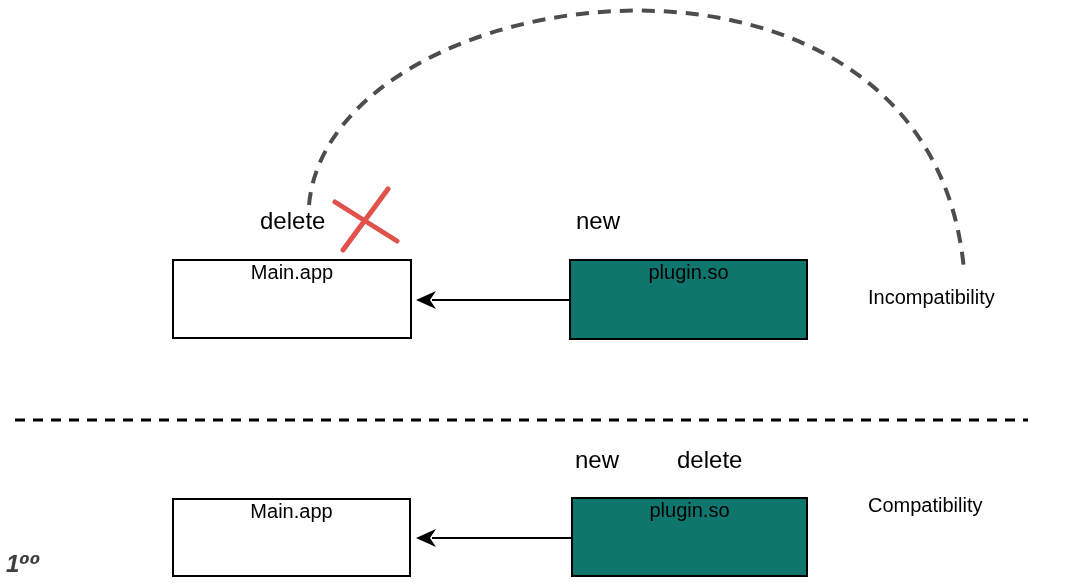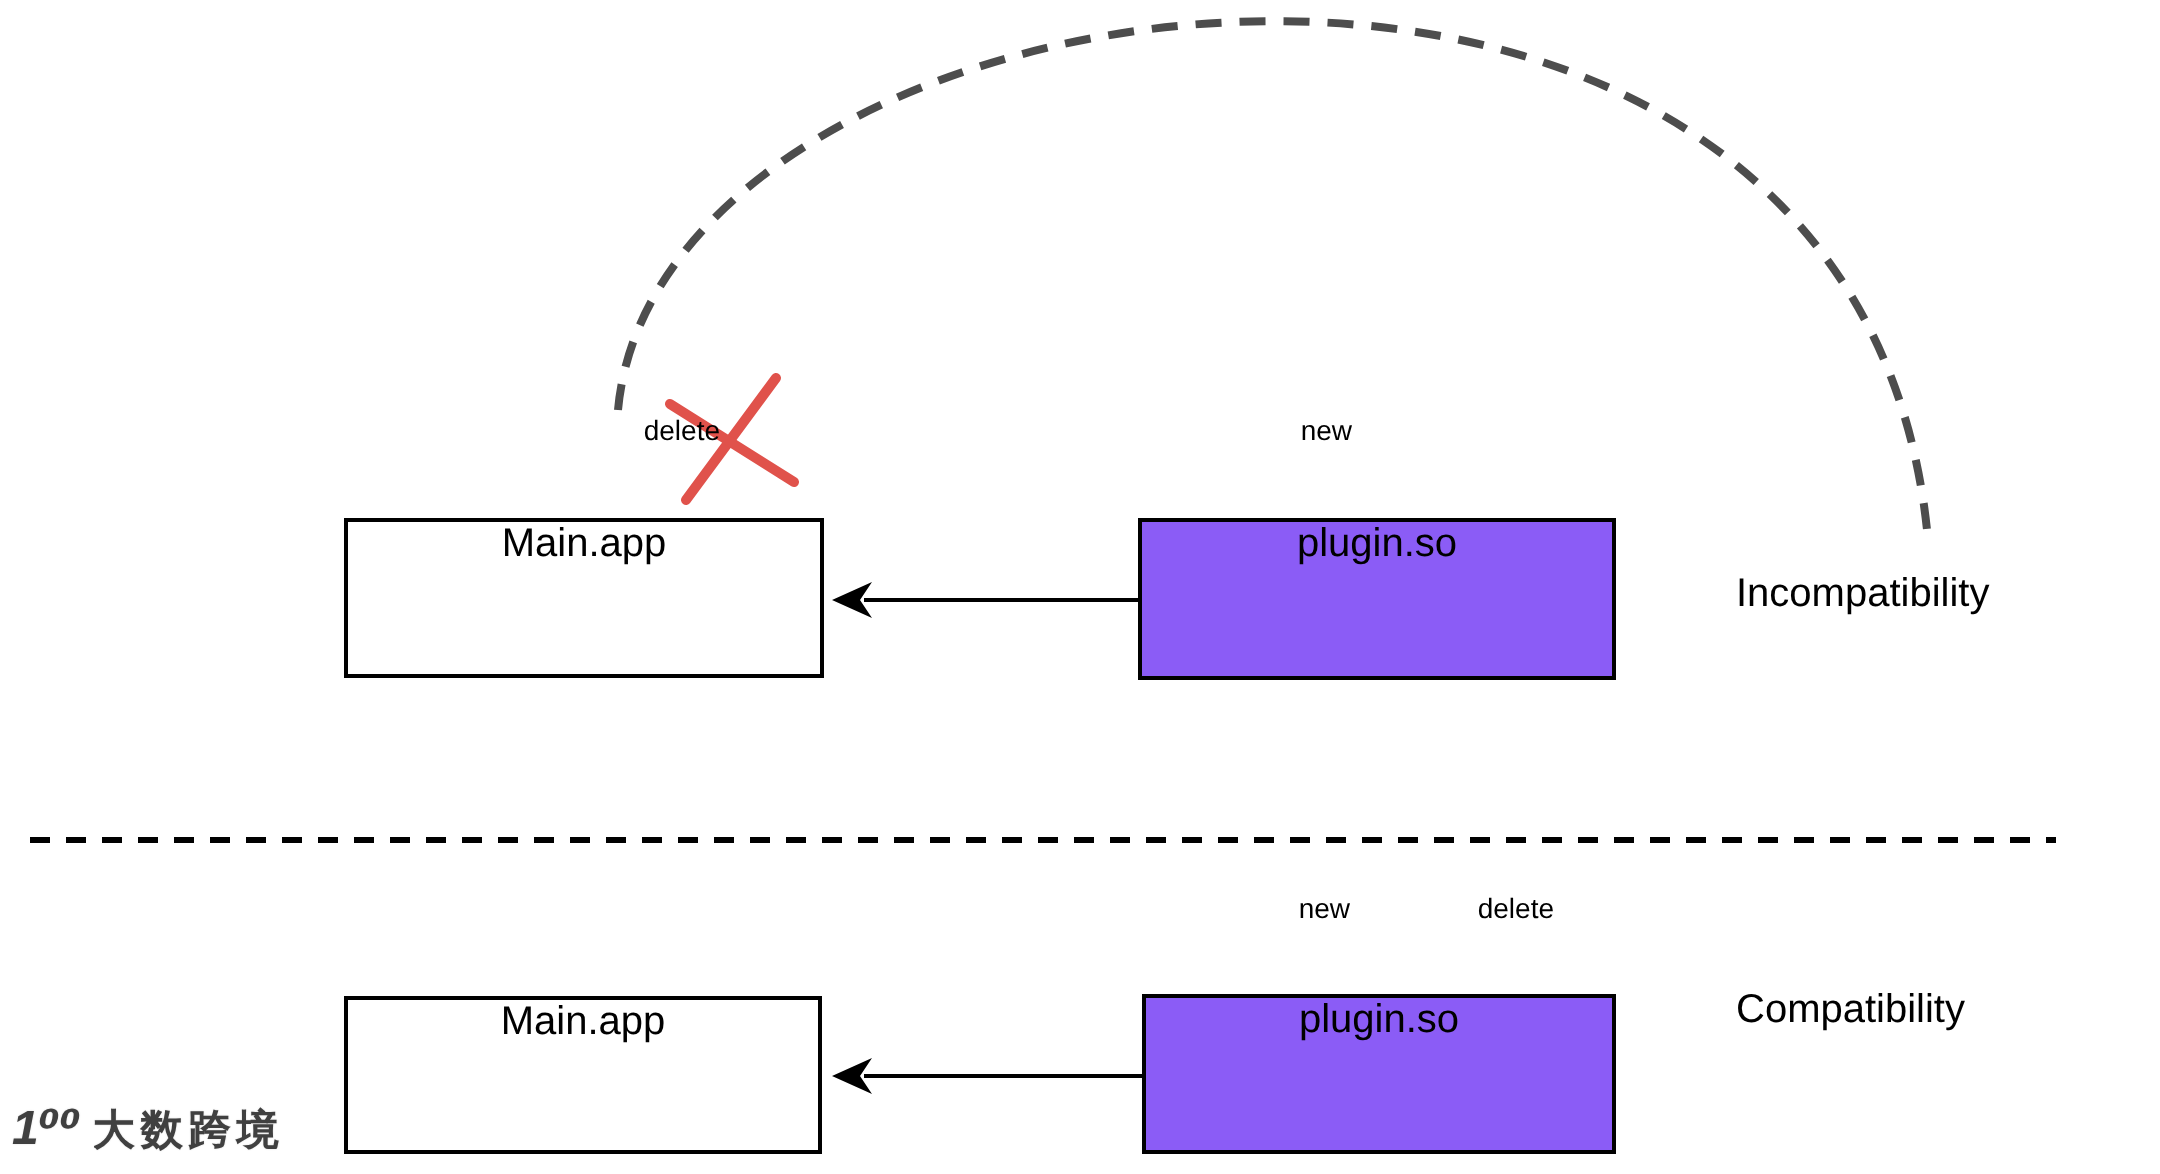--- a/index.html
+++ b/index.html
@@ -27,27 +27,27 @@
     border: 2px solid #000000;
     background: #ffffff;
     display: flex;
     align-items: flex-start;
     justify-content: center;
     box-sizing: border-box;
     font-size: 20px;
     color: #000000;
   }
   .node-box.green {
-    background: #8b5cf6;
+    background: #0f766e;
   }
   .float-label {
     position: absolute;
-    font-size: 14px;
+    font-size: 24px;
     color: #000000;
-    text-align: right;
+    text-align: left;
     white-space: nowrap;
   }
   .caption-label {
     position: absolute;
     font-size: 20px;
     color: #000000;
     white-space: nowrap;
   }
   .watermark {
     position: absolute;
@@ -121,16 +121,15 @@
   </div>
 
   <div class="node-box green" style="left:571px; top:497px; width:237px; height:80px;">
     <span>plugin.so</span>
   </div>
 
   <div class="caption-label" style="left:868px; top:494px;">Compatibility</div>
 
   <div class="watermark">
     <span class="wm-logo">1⁰⁰</span>
-    <span class="wm-text">大数跨境</span>
   </div>
 
 </div>
 
 </body></html>

